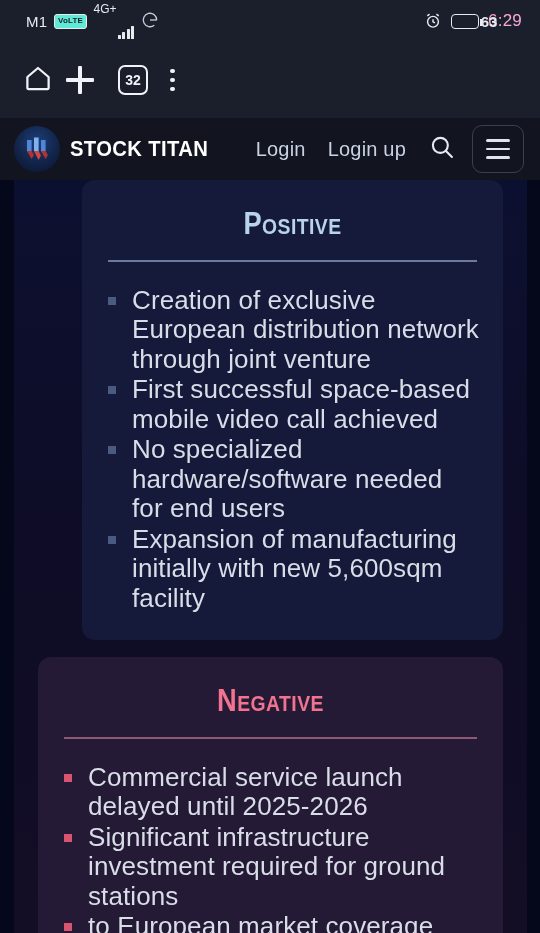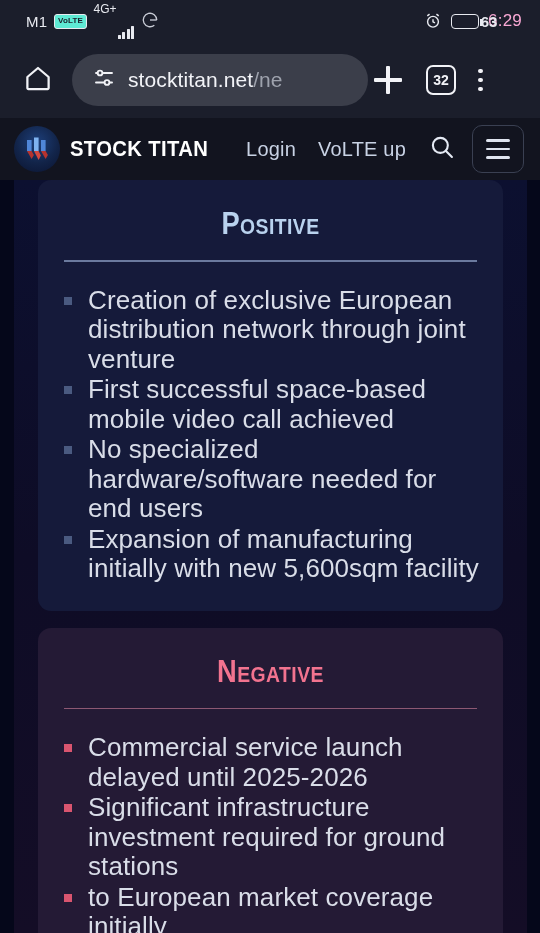--- a/index.html
+++ b/index.html
@@ -140,21 +140,21 @@
   .container{
     position:absolute; left:14px; right:13px; top:0; bottom:0;
     background:linear-gradient(180deg,#0c1030 0%,#0e0c26 50%,#140d26 100%);
     padding:0 24px;
   }
   .card{
     border-radius:13px;
     padding:26px 24px 26px 24px;
     margin-bottom:17px;
   }
-  .card.positive{ background:#151a3a; }
+  .card.positive{ background:#151a3a;margin-left:44px; }
   .card.negative{ background:#241a35; }
   .card-title{
     text-align:center;
     font-family:"Liberation Sans Narrow","Liberation Sans", sans-serif;
     font-weight:bold;
     font-size:31px;
     font-variant:small-caps;
     letter-spacing:.5px;
     transform:scaleX(.88);
   }
@@ -217,33 +217,20 @@
 
 <div class="browserbar">
   <div class="home-btn">
     <span>
       <svg width="30" height="30" viewBox="0 0 24 24" fill="none" stroke="#f2f3f7" stroke-width="1.8" stroke-linejoin="round">
         <path d="M3.5 11.2 12 4l8.5 7.2V20a.8.8 0 0 1-.8.8H4.3a.8.8 0 0 1-.8-.8z"></path>
       </svg>
     </span>
   </div>
 
-  <div class="urlpill">
-    <span>
-      <svg width="24" height="24" viewBox="0 0 24 24" fill="none" stroke="#f2f3f7" stroke-width="1.9" stroke-linecap="round">
-        <circle cx="8" cy="7" r="2.4"></circle>
-          <path d="M11.5 7H20"></path>
-          <path d="M4 7h1.6"></path>
-        <circle cx="15" cy="16.5" r="2.4"></circle>
-          <path d="M4 16.5h8.1"></path>
-          <path d="M18 16.5h2"></path>
-      </svg>
-    </span>
-    <span class="urltext"><span>stocktitan.net</span><span class="dim">/ne</span></span>
-  </div>
 
   <div class="tb-btn">
     <span class="plus"></span>
   </div>
 
   <div class="tb-btn">
     <span class="tabcount">32</span>
   </div>
 
   <div class="tb-btn">
@@ -262,21 +249,21 @@
       <rect x="12" y="3.5" width="4.6" height="13.5" fill="#7fb3f0"></rect>
       <rect x="19" y="6" width="4.6" height="11" fill="#4f86d8"></rect>
       <path d="M5 17h4.6l2.3 4-2.3 4-2.3-4z" fill="#b5332f"></path>
       <path d="M12 17h4.6l2.3 4.5-2.3 4.5-2.3-4.5z" fill="#d4473f"></path>
       <path d="M19 17h4.6l2.3 4-2.3 4-2.3-4z" fill="#b5332f"></path>
     </svg>
   </div>
   <span class="brand">STOCK TITAN</span>
   <span class="nav-spacer"></span>
   <a class="navlink">Login</a>
-  <a class="navlink">VoLTE up</a>
+  <a class="navlink">Login up</a>
   <span class="search-btn">
     <span>
       <svg width="28" height="28" viewBox="0 0 24 24" fill="none" stroke="#e5eaf4" stroke-width="1.8" stroke-linecap="round">
         <circle cx="10.6" cy="10.6" r="6.4"></circle>
           <path d="M15.4 15.4 20.5 20.5"></path>
       </svg>
     </span>
   </span>
   <div class="hamburger">
     <span style="display:flex;flex-direction:column;gap:6px;">

